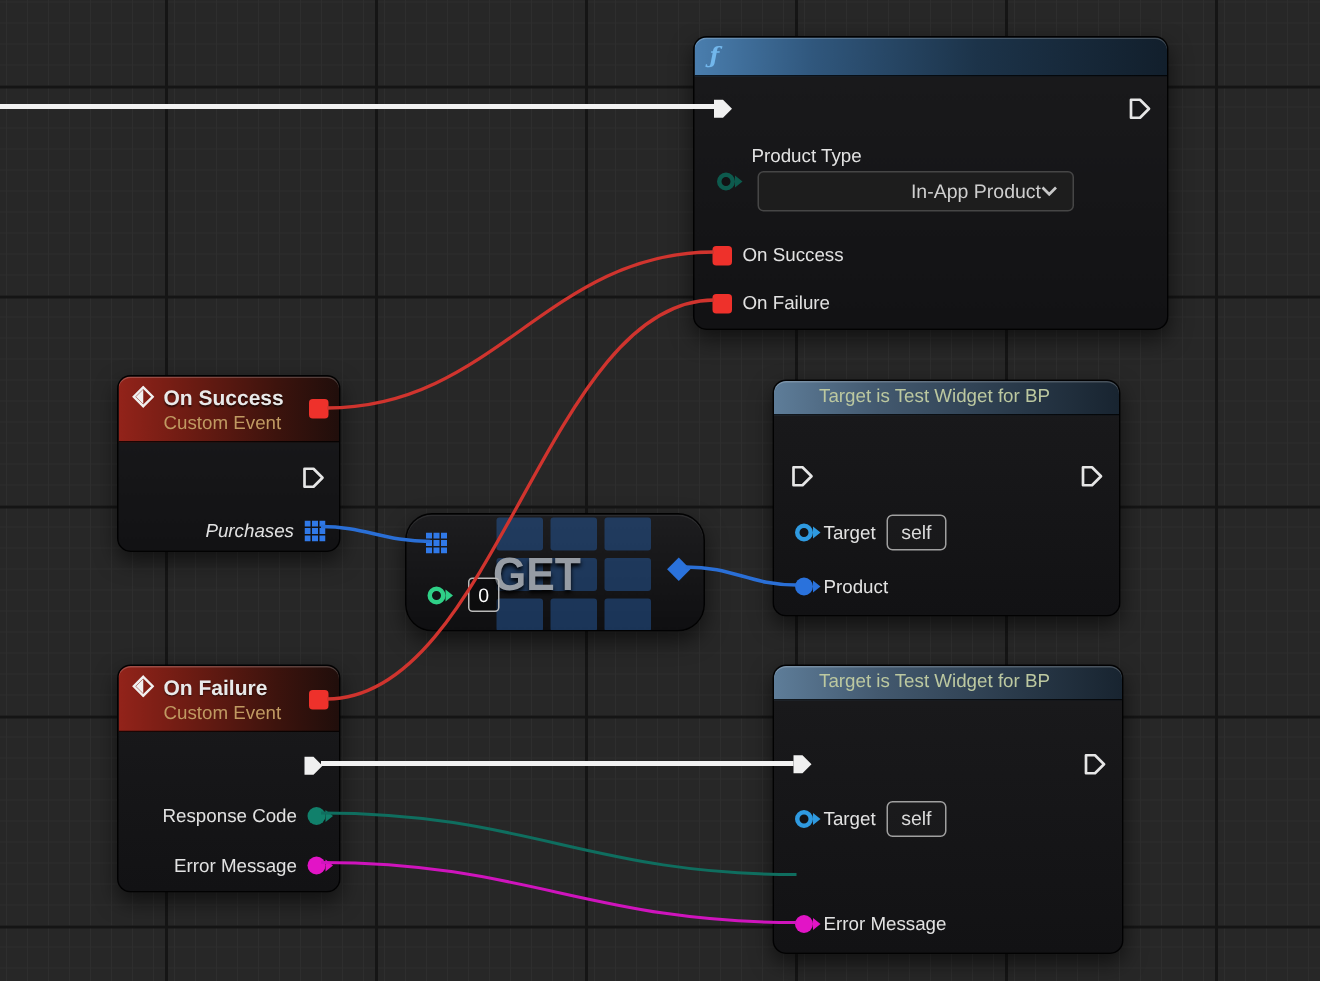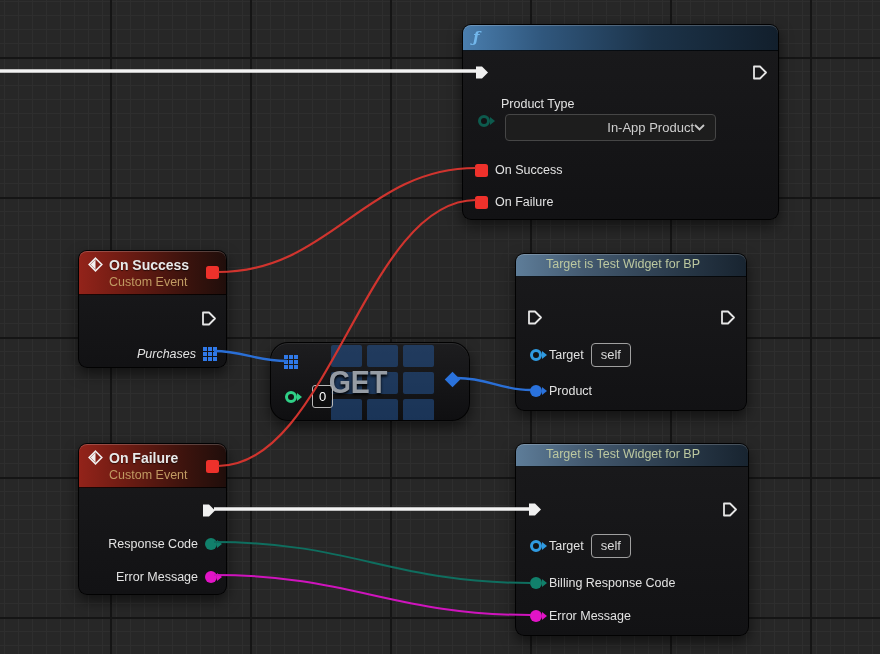--- a/index.html
+++ b/index.html
@@ -236,24 +236,20 @@
     <span class="execpin hollow" style="position:absolute;left:205px;top:57px;">
       <svg width="17" height="17" viewBox="0 0 17 17">
           <path d="M3 2.5 h6 l6 6 -6 6 h-6 z"></path>
         </svg>
     </span>
     <div class="prow" style="left:14px;top:93px;">
       <span class="cpin ring" style="--c:#2f9ae0;"></span>
       <span class="plabel">Target</span>
       <span class="valbox">self</span>
     </div>
-    <div class="prow" style="left:14px;top:130px;">
-      <span class="cpin" style="--c:#11806b;"></span>
-      <span class="plabel">Billing Response Code</span>
-    </div>
     <div class="prow" style="left:14px;top:163px;">
       <span class="cpin" style="--c:#e214c6;"></span>
       <span class="plabel">Error Message</span>
     </div>
   </div>
 
   <svg id="wires" width="880" height="654">
       <path d="M 0 71 L 476 71" stroke="#f2f2f2" stroke-width="3.4" fill="none"></path>
       <path d="M 218 272 C 330 272 365 168 476 168" stroke="#d0342e" stroke-width="2.2" fill="none"></path>
       <path d="M 218 466 C 330 466 365 200 476 200" stroke="#d0342e" stroke-width="2.2" fill="none"></path>

